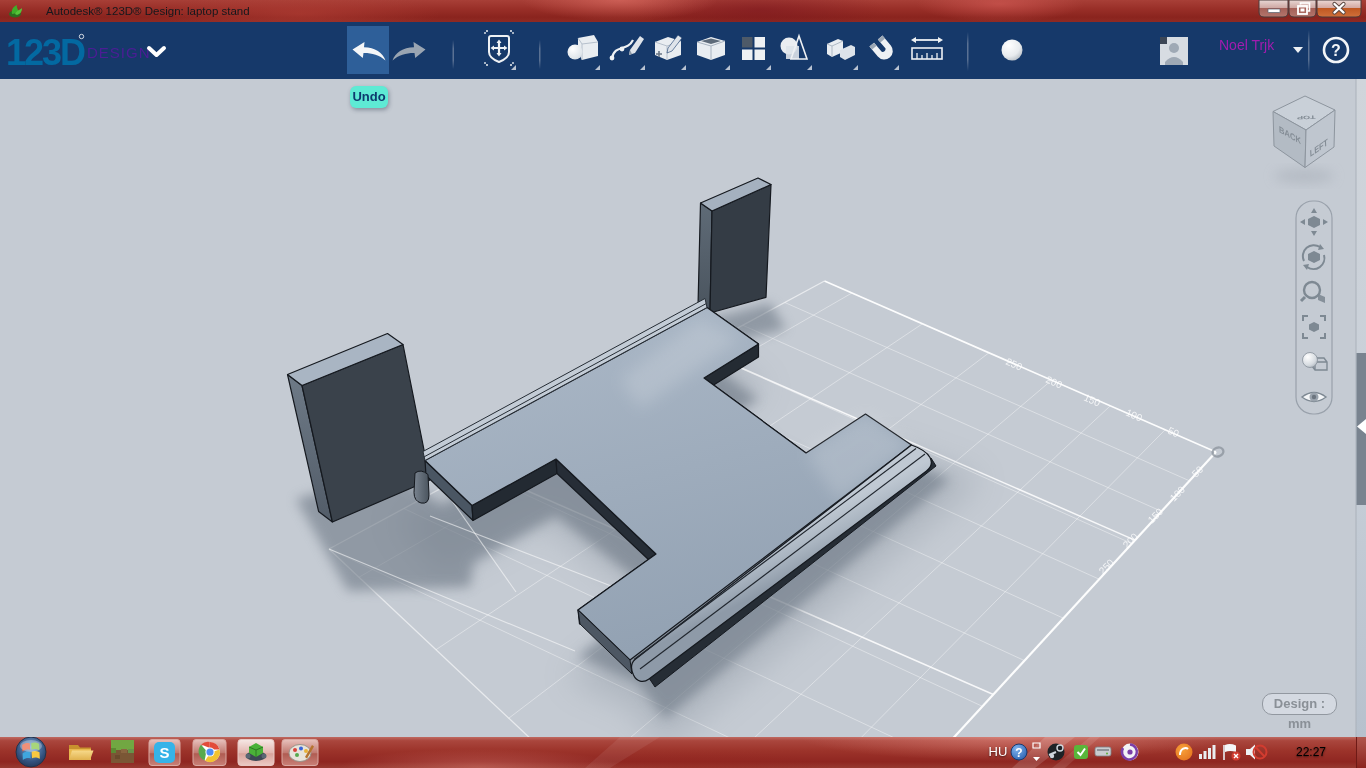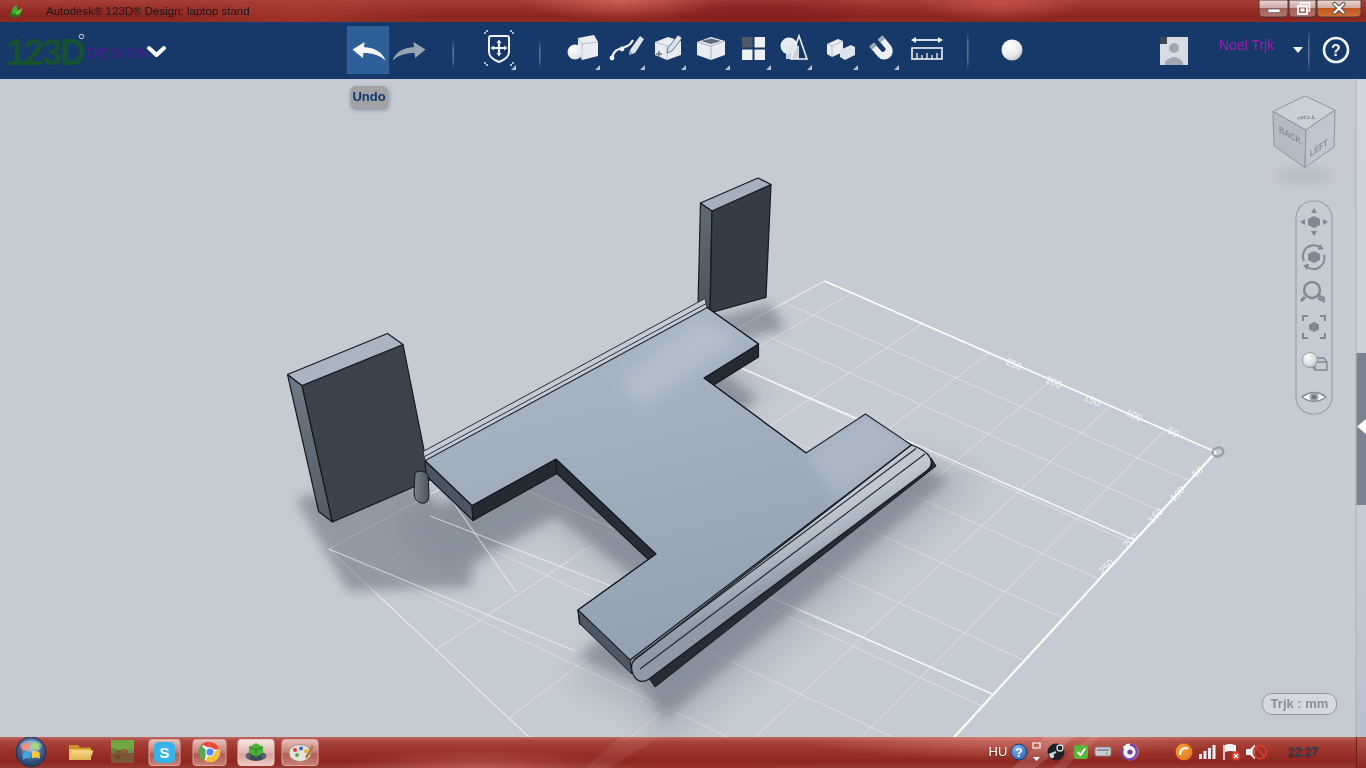--- a/index.html
+++ b/index.html
@@ -10,38 +10,38 @@
   #titlebar{left:0;top:0;width:1366px;height:22px;
     background:
       radial-gradient(ellipse 140px 30px at 620px 0px, rgba(233,120,110,0.55), rgba(233,120,110,0) 70%),
       radial-gradient(ellipse 180px 34px at 760px 10px, rgba(120,20,30,0.5), rgba(120,20,30,0) 70%),
       radial-gradient(ellipse 120px 26px at 1000px 4px, rgba(225,100,95,0.5), rgba(225,100,95,0) 70%),
       radial-gradient(ellipse 200px 30px at 300px 14px, rgba(190,70,60,0.45), rgba(190,70,60,0) 70%),
       linear-gradient(180deg,#a83f37 0%, #992f28 40%, #8a241e 78%, #8f2a23 100%);
     border-bottom:1px solid #e3a99f;}
   
   #toolbar{left:0;top:22px;width:1366px;height:57px;background:#16396a;}
-  #logo123d{left:6px;top:32px;color:#14532d;font-weight:bold;font-size:36px;letter-spacing:-2px;}
+  #logo123d{left:6px;top:32px;color:#0369a1;font-weight:bold;font-size:36px;letter-spacing:-2px;}
   #logodesign{left:87px;top:44px;color:#4c1d95;font-size:15px;letter-spacing:1px;}
   #undo-hl{left:347px;top:26px;width:42px;height:48px;background:#2e5f99;}
-  #tooltip{z-index:30;left:350px;top:86px;width:38px;height:22px;background:#a3a3a3;border:none;border-radius:6px;box-shadow:1px 2px 4px rgba(60,70,90,0.45);
+  #tooltip{z-index:30;left:350px;top:86px;width:38px;height:22px;background:#5eead4;border:none;border-radius:6px;box-shadow:1px 2px 4px rgba(60,70,90,0.45);
      font-size:13px;font-weight:bold;color:#0d3a6e;text-align:center;line-height:21px;}
   #username{left:1219px;top:37px;width:80px;font-size:14px;color:#a21caf;}
   
   #viewport{left:0;top:79px;width:1366px;height:658px;background:#c5cbd3;}
   #unitsbox{left:1262px;top:693px;width:73px;height:20px;border:1.5px solid #9298a0;border-radius:10px;
      background:#d4d9e1;color:#8a9097;font-size:13px;font-weight:bold;text-align:center;line-height:20px;}
   
   #taskbar{left:0;top:737px;width:1366px;height:31px;
     background:
       radial-gradient(ellipse 200px 26px at 480px 30px, rgba(228,140,128,0.4), rgba(228,140,128,0) 70%),
       radial-gradient(ellipse 300px 34px at 1010px 0px, rgba(235,150,140,0.5), rgba(235,150,140,0) 70%),
       radial-gradient(ellipse 200px 30px at 700px 34px, rgba(150,40,32,0.45), rgba(150,40,32,0) 70%),
       linear-gradient(180deg,#c06a61 0%, #aa463d 12%, #9c332a 45%, #8f2621 80%, #983a31 100%);}
-  #clock{left:1288px;top:737px;width:46px;height:31px;color:#0c4a6e;font-size:12px;line-height:31px;
+  #clock{left:1288px;top:737px;width:46px;height:31px;color:#000000;font-size:12px;text-align:center;line-height:31px;
      text-shadow:0 1px 2px rgba(0,0,0,0.6);}
   #hu{left:986px;top:737px;width:24px;height:40px;color:#fff;font-size:13px;text-align:center;line-height:30px;
      text-shadow:0 1px 2px rgba(0,0,0,0.6);}
   #showdesk{left:1356px;top:737px;width:10px;height:31px;border-left:1px solid #6e1a16;
      background:linear-gradient(180deg,#b0574e,#8c241e);}
 </style>
 </head>
 <body>
 <div id="root">
 
@@ -388,21 +388,21 @@
             <stop offset="0.55" stop-color="#c8cfd8"></stop>
             <stop offset="1" stop-color="#b7c1cd"></stop>
  </linearGradient>
         </defs>
  <rect x="1356" y="0" width="10" height="658" fill="url(#stripg)"></rect>
  <line x1="1356" y1="0" x2="1356" y2="658" stroke="#aab1ba" stroke-width="1"></line>
  <rect x="1356.5" y="274" width="9.5" height="152" fill="#79838f"></rect>
  <polygon points="1357,347.5 1366,340 1366,355" fill="#ffffff"></polygon>
 </g>
   </svg>
-  <div id="unitsbox" class="abs">Trjk : mm</div>
+  <div id="unitsbox" class="abs">Design : mm</div>
 
   <div id="taskbar" class="abs"></div>
   <svg class="abs" style="left:0;top:737px" width="1366" height="31">
     <g opacity="0.28">
   <polygon points="1045,0 1075,0 1035,31 1012,31" fill="#ffffff" opacity="0.5"></polygon>
   <polygon points="1090,0 1100,0 1065,31 1052,31" fill="#ffffff" opacity="0.35"></polygon>
   <polygon points="620,0 660,0 610,31 585,31" fill="#ffffff" opacity="0.25"></polygon>
  </g>
       <g id="tbleft">
         <defs>

